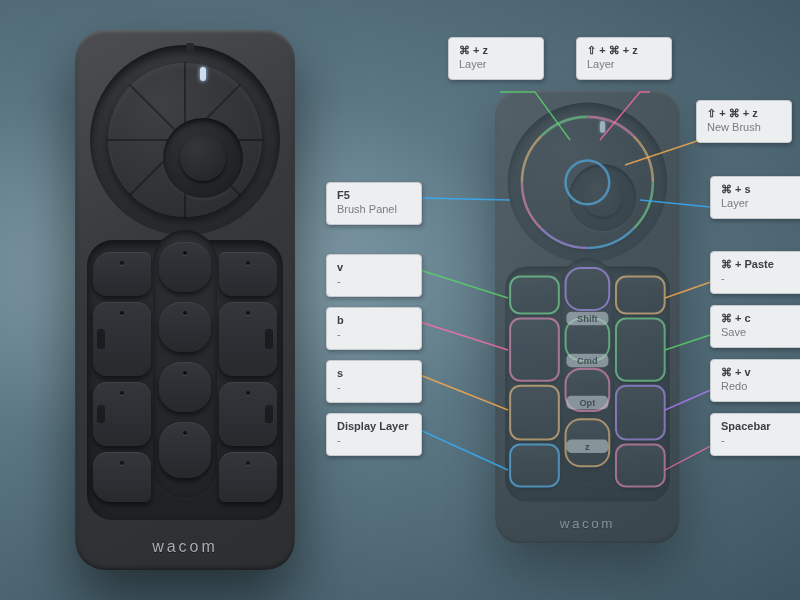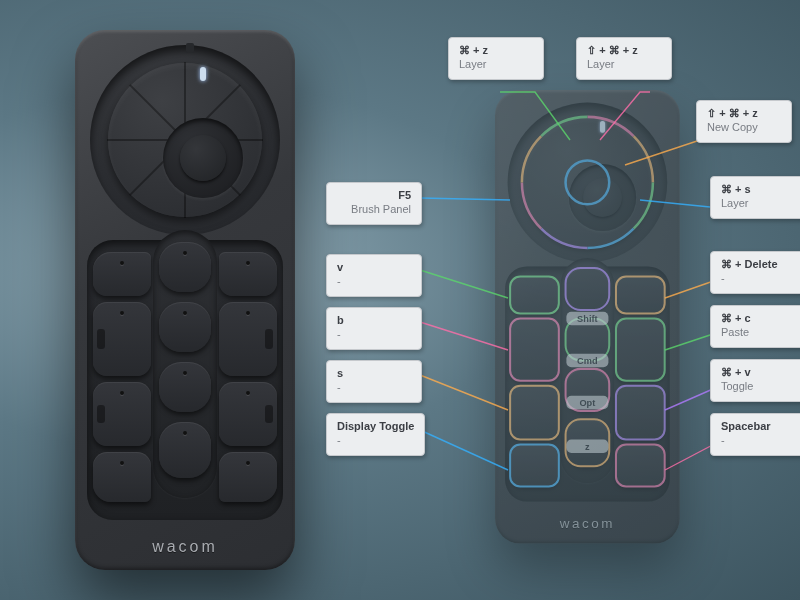--- a/index.html
+++ b/index.html
@@ -313,55 +313,55 @@
   <div class="k">⌘ + z</div>
   <div class="l">Layer</div>
 </div>
 <div class="callout" style="left:576px; top:37px;">
   <div class="k">⇧ + ⌘ + z</div>
   <div class="l">Layer</div>
 </div>
 
 <div class="callout" style="left:696px; top:100px;">
   <div class="k">⇧ + ⌘ + z</div>
-  <div class="l">New Copy</div>
+  <div class="l">New Brush</div>
 </div>
 <div class="callout" style="left:710px; top:176px;">
   <div class="k">⌘ + s</div>
   <div class="l">Layer</div>
 </div>
 <div class="callout" style="left:710px; top:251px;">
-  <div class="k">⌘ + Delete</div>
+  <div class="k">⌘ + Paste</div>
   <div class="l">-</div>
 </div>
 <div class="callout" style="left:710px; top:305px;">
   <div class="k">⌘ + c</div>
-  <div class="l">Paste</div>
+  <div class="l">Save</div>
 </div>
 <div class="callout" style="left:710px; top:359px;">
   <div class="k">⌘ + v</div>
-  <div class="l">Toggle</div>
+  <div class="l">Redo</div>
 </div>
 <div class="callout" style="left:710px; top:413px;">
   <div class="k">Spacebar</div>
   <div class="l">-</div>
 </div>
 
-<div class="callout" style="left:326px; top:182px;text-align:right;">
+<div class="callout" style="left:326px; top:182px;">
   <div class="k">F5</div>
   <div class="l">Brush Panel</div>
 </div>
 <div class="callout" style="left:326px; top:254px;">
   <div class="k">v</div>
   <div class="l">-</div>
 </div>
 <div class="callout" style="left:326px; top:307px;">
   <div class="k">b</div>
   <div class="l">-</div>
 </div>
 <div class="callout" style="left:326px; top:360px;">
   <div class="k">s</div>
   <div class="l">-</div>
 </div>
 <div class="callout" style="left:326px; top:413px;">
-  <div class="k">Display Toggle</div>
+  <div class="k">Display Layer</div>
   <div class="l">-</div>
 </div>
 
 </body></html>

